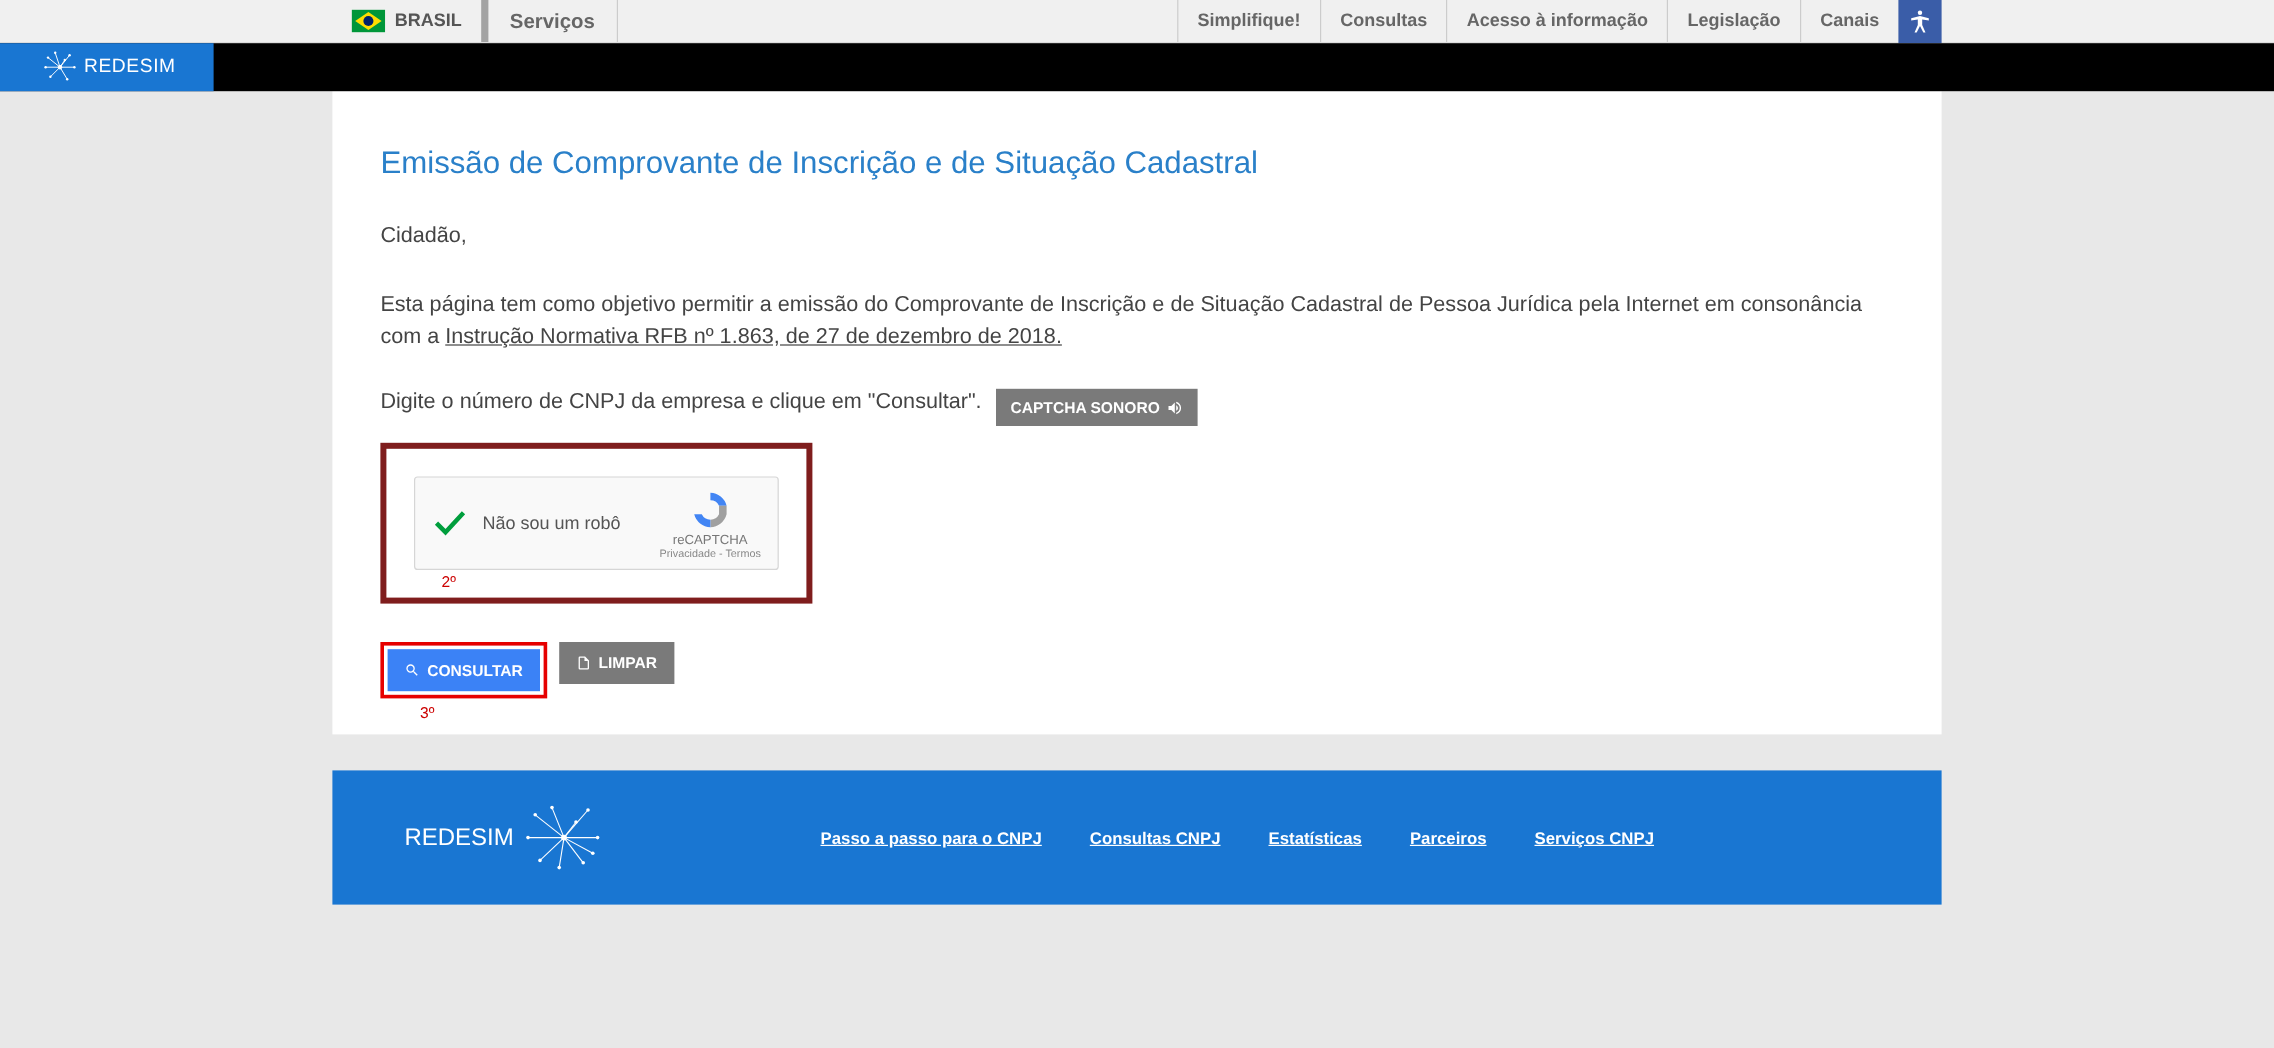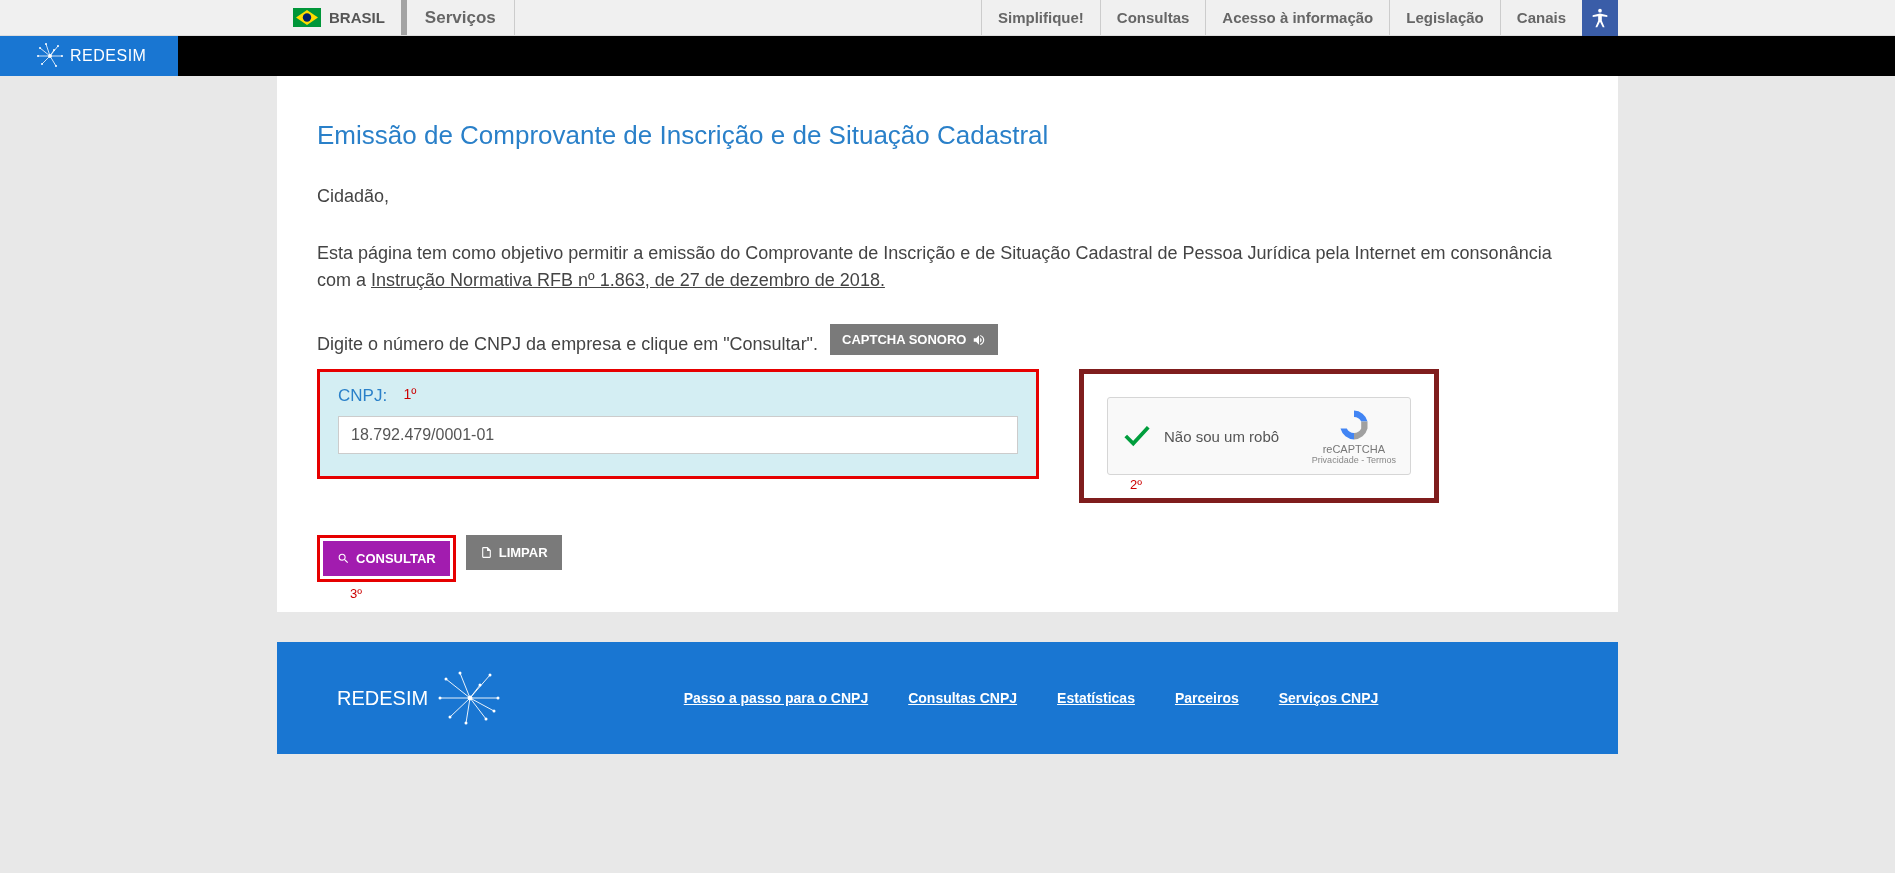--- a/index.html
+++ b/index.html
@@ -23,21 +23,21 @@
 .header-logo svg { width: 28px; height: 28px; }
 .header-logo-text { color: #fff; font-size: 16px; letter-spacing: 0.5px; font-weight: 500; }
 .header-title { color: #fff; font-size: 14px; font-weight: bold; text-align: center; line-height: 40px; width: 1341px; margin: 0 auto; }
 
 
 .main-wrap { width: 1341px; margin: 0 auto; }
 .main-card { background: #fff; padding: 44px 40px 30px 40px; margin-bottom: 30px; }
 .page-title { color: #2a80c9; font-size: 26px; font-weight: 400; margin-bottom: 32px; }
 .body-text { font-size: 18px; color: #444; line-height: 1.5; margin-bottom: 30px; }
 .body-text a { color: #444; text-decoration: underline; }
-.instruction-row { display: flex; align-items: flex-end; gap: 12px; margin-bottom: 14px; }
+.instruction-row { display: flex; align-items: flex-start; gap: 12px; margin-bottom: 14px; }
 .instruction-text { font-size: 18px; color: #444; }
 .captcha-sound-btn { background: #7a7a7a; color: #fff; font-size: 13px; font-weight: bold; padding: 8px 12px; border: none; cursor: pointer; display: inline-flex; align-items: center; gap: 6px; }
 .captcha-sound-btn svg { width: 14px; height: 14px; fill: #fff; }
 
 
 .form-row { display: flex; gap: 40px; align-items: flex-start; }
 .cnpj-box { flex: 0 0 722px; border: 3px solid #e60000; background: #d4eef3; padding: 14px 18px 22px 18px; position: relative; }
 .cnpj-label { color: #2a80c9; font-size: 17px; margin-bottom: 10px; display: inline-block; }
 .annotation-1 { color: #c00; font-size: 14px; margin-left: 12px; vertical-align: top; }
 .cnpj-input { width: 100%; height: 38px; border: 1px solid #ccc; padding: 0 12px; font-size: 16px; color: #555; }
@@ -50,21 +50,21 @@
 .recaptcha-badge { text-align: center; font-size: 10px; color: #888; }
 .recaptcha-badge svg { width: 36px; height: 36px; }
 .recaptcha-badge-title { font-size: 11px; color: #777; margin-top: -2px; }
 .recaptcha-badge-sub { font-size: 9px; color: #888; }
 .annotation-2 { color: #c00; font-size: 13px; position: absolute; left: 46px; bottom: 6px; }
 
 
 .buttons-row { margin-top: 32px; display: flex; gap: 10px; align-items: flex-start; }
 .consultar-wrap { border: 3px solid #e60000; padding: 3px; position: relative; }
 .btn { font-size: 13px; font-weight: bold; padding: 10px 14px; border: none; cursor: pointer; display: inline-flex; align-items: center; gap: 6px; color: #fff; }
-.btn-primary { background: #a21caf; }
+.btn-primary { background: #3b82f6; }
 .btn-secondary { background: #7a7a7a; }
 .btn svg { width: 13px; height: 13px; fill: #fff; }
 .annotation-3 { color: #c00; font-size: 13px; position: absolute; left: 30px; top: 48px; }
 
 
 .footer { background: #1976d2; height: 112px; width: 1341px; margin: 0 auto; display: flex; align-items: center; padding: 0 60px; }
 .footer-logo { display: flex; align-items: center; gap: 8px; }
 .footer-logo svg { width: 68px; height: 58px; }
 .footer-logo-text { color: #fff; font-size: 20px; }
 .footer-links { flex: 1; display: flex; justify-content: center; gap: 40px; }
@@ -141,27 +141,20 @@
       <span class="instruction-text">Digite o número de CNPJ da empresa e clique em "Consultar".</span>
       <button class="captcha-sound-btn">
         <span>CAPTCHA SONORO</span>
         <svg viewBox="0 0 24 24">
             <path d="M3 9v6h4l5 5V4L7 9H3zm13.5 3c0-1.77-1.02-3.29-2.5-4.03v8.05c1.48-.73 2.5-2.25 2.5-4.02zM14 3.23v2.06c2.89.86 5 3.54 5 6.71s-2.11 5.85-5 6.71v2.06c4.01-.91 7-4.49 7-8.77s-2.99-7.86-7-8.77z"></path>
           </svg>
       </button>
     </div>
 
     <div class="form-row">
-      <div class="cnpj-box">
-        <div>
-          <span class="cnpj-label">CNPJ:</span>
-          <span class="annotation-1">1º</span>
-        </div>
-        <input class="cnpj-input" type="text" value="18.792.479/0001-01" style="">
-      </div>
 
       <div class="captcha-box">
         <div class="recaptcha">
           <div class="recaptcha-check">
             <svg viewBox="0 0 24 24">
                 <path fill="none" stroke="#009e3d" stroke-width="3" d="M3 12 L9 18 L21 5"></path>
               </svg>
           </div>
           <div class="recaptcha-text">Não sou um robô</div>
           <div class="recaptcha-badge">

